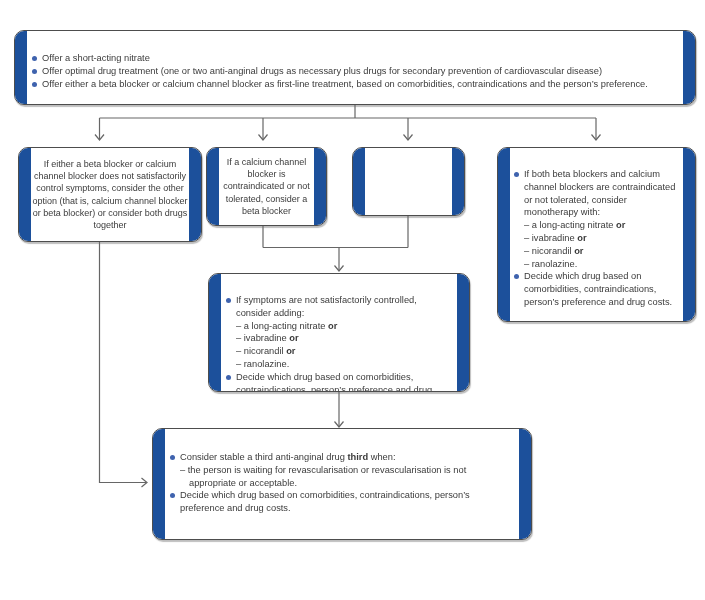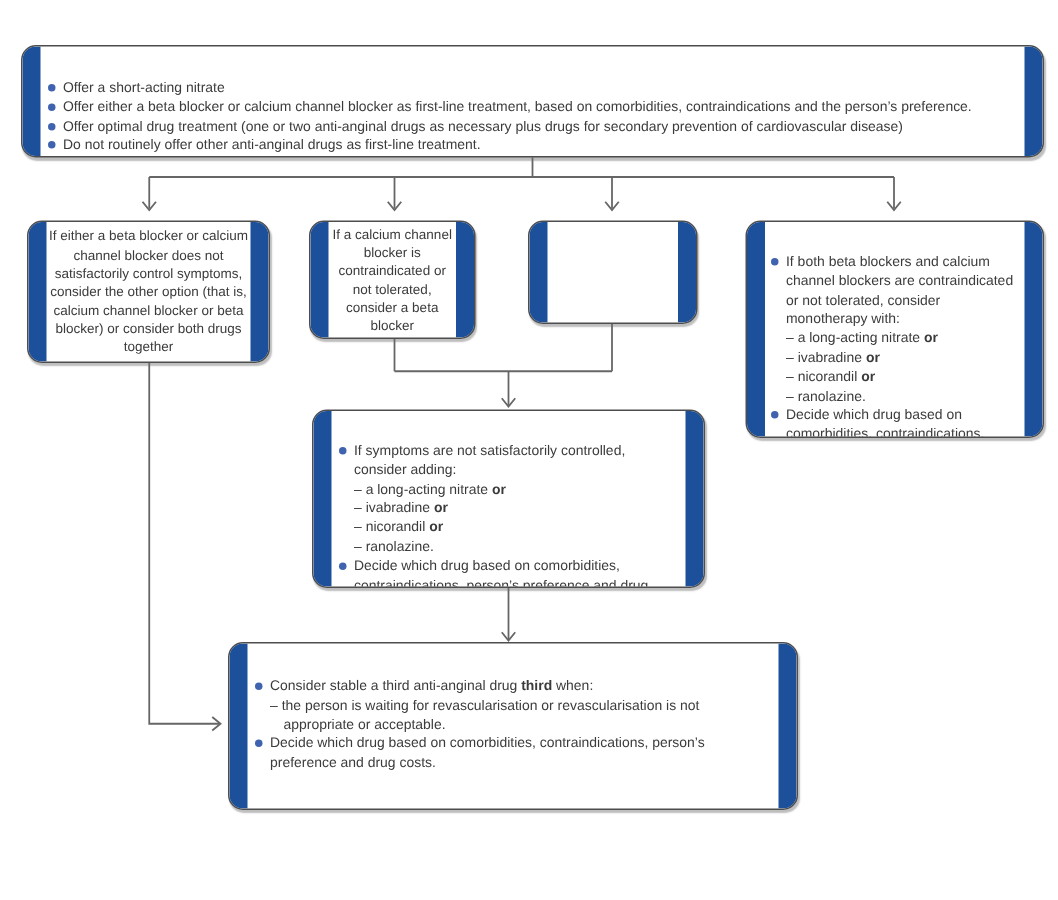--- a/index.html
+++ b/index.html
@@ -65,51 +65,47 @@
   <div class="box" style="left:14px;top:30px;width:682px;height:75px">
     <span class="bar l"></span>
     <span class="bar r"></span>
     <div class="content">
       <div class="bullet">
         <span class="dot"></span>
         <div class="btext">Offer a short-acting nitrate</div>
       </div>
       <div class="bullet">
         <span class="dot"></span>
-        <div class="btext">Offer either a beta blocker or calcium channel blocker as first-line treatment, based on comorbidities, contraindications and the person’s preference.</div>
-      </div>
-      <div class="bullet">
-        <span class="dot"></span>
         <div class="btext">Offer optimal drug treatment (one or two anti-anginal drugs as necessary plus drugs for secondary prevention of cardiovascular disease)</div>
       </div>
       <div class="bullet">
         <span class="dot"></span>
-        <div class="btext">Do not routinely offer other anti-anginal drugs as first-line treatment.</div>
+        <div class="btext">Offer either a beta blocker or calcium channel blocker as first-line treatment, based on comorbidities, contraindications and the person’s preference.</div>
       </div>
     </div>
   </div>
 
-  <div class="box" style="left:18px;top:147px;width:162px;height:95px">
+  <div class="box" style="left:18px;top:147px;width:184px;height:95px">
     <span class="bar l"></span>
     <span class="bar r"></span>
     <div class="ccontent">If either a beta blocker or calcium channel blocker does not satisfactorily control symptoms, consider the other option (that is, calcium channel blocker or beta blocker) or consider both drugs together</div>
   </div>
 
-  <div class="box" style="left:206px;top:147px;width:111px;height:79px">
+  <div class="box" style="left:206px;top:147px;width:121px;height:79px">
     <span class="bar l"></span>
     <span class="bar r"></span>
     <div class="ccontent">If a calcium channel blocker is contraindicated or not tolerated, consider a beta blocker</div>
   </div>
 
   <div class="box" style="left:352px;top:147px;width:113px;height:69px">
     <span class="bar l"></span>
     <span class="bar r"></span>
   </div>
 
-  <div class="box" style="left:497px;top:147px;width:199px;height:145px">
+  <div class="box" style="left:497px;top:147px;width:199px;height:175px">
     <span class="bar l"></span>
     <span class="bar r"></span>
     <div class="content" style="top:4px;left:16px;right:12px">
       <div class="bullet">
         <span class="dot"></span>
         <div class="btext">
           <div>If both beta blockers and calcium channel blockers are contraindicated or not tolerated, consider monotherapy with:</div>
           <div class="dash-line"><span>– a long-acting nitrate </span><b>or</b></div>
           <div class="dash-line"><span>– ivabradine </span><b>or</b></div>
           <div class="dash-line"><span>– nicorandil </span><b>or</b></div>

